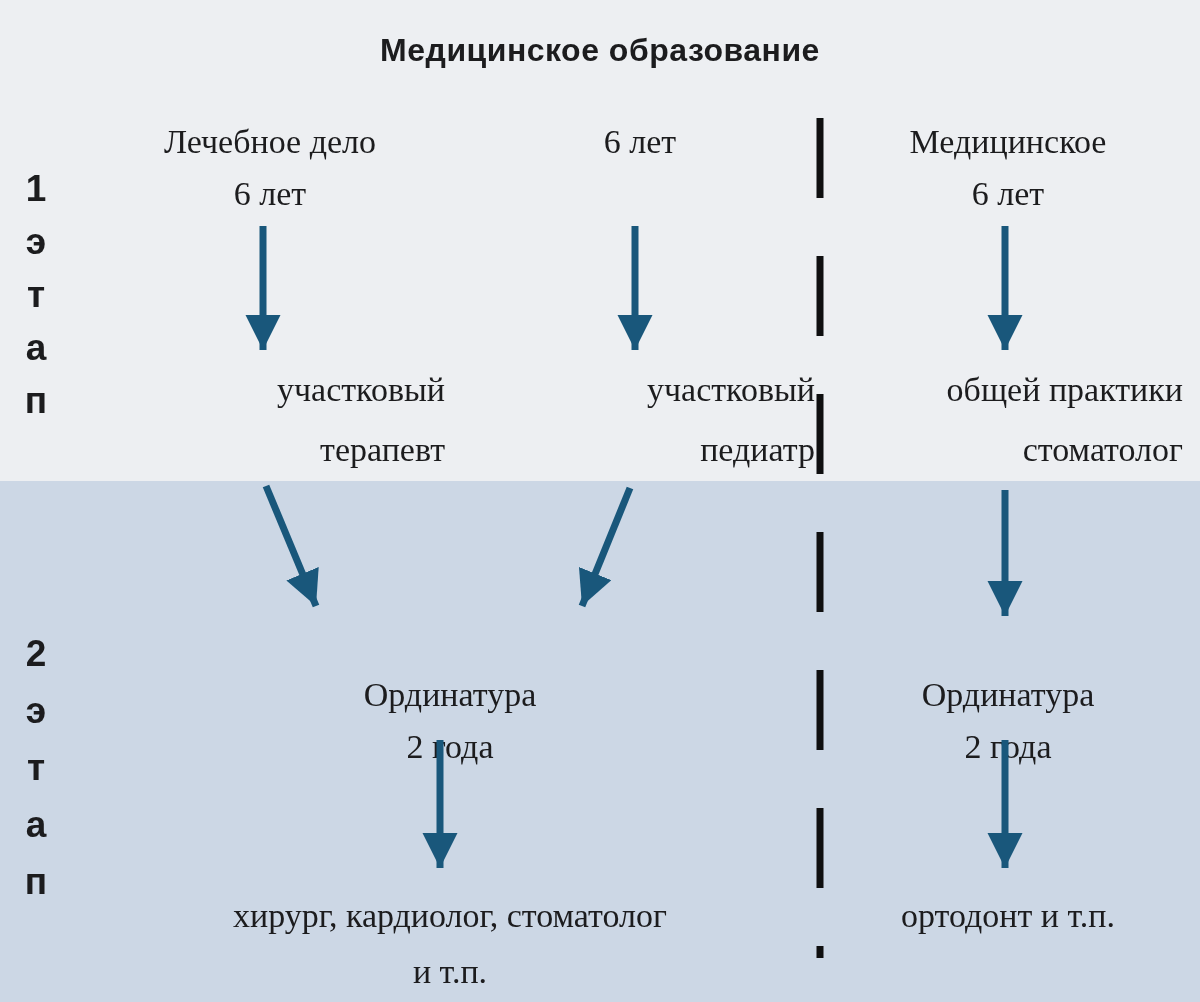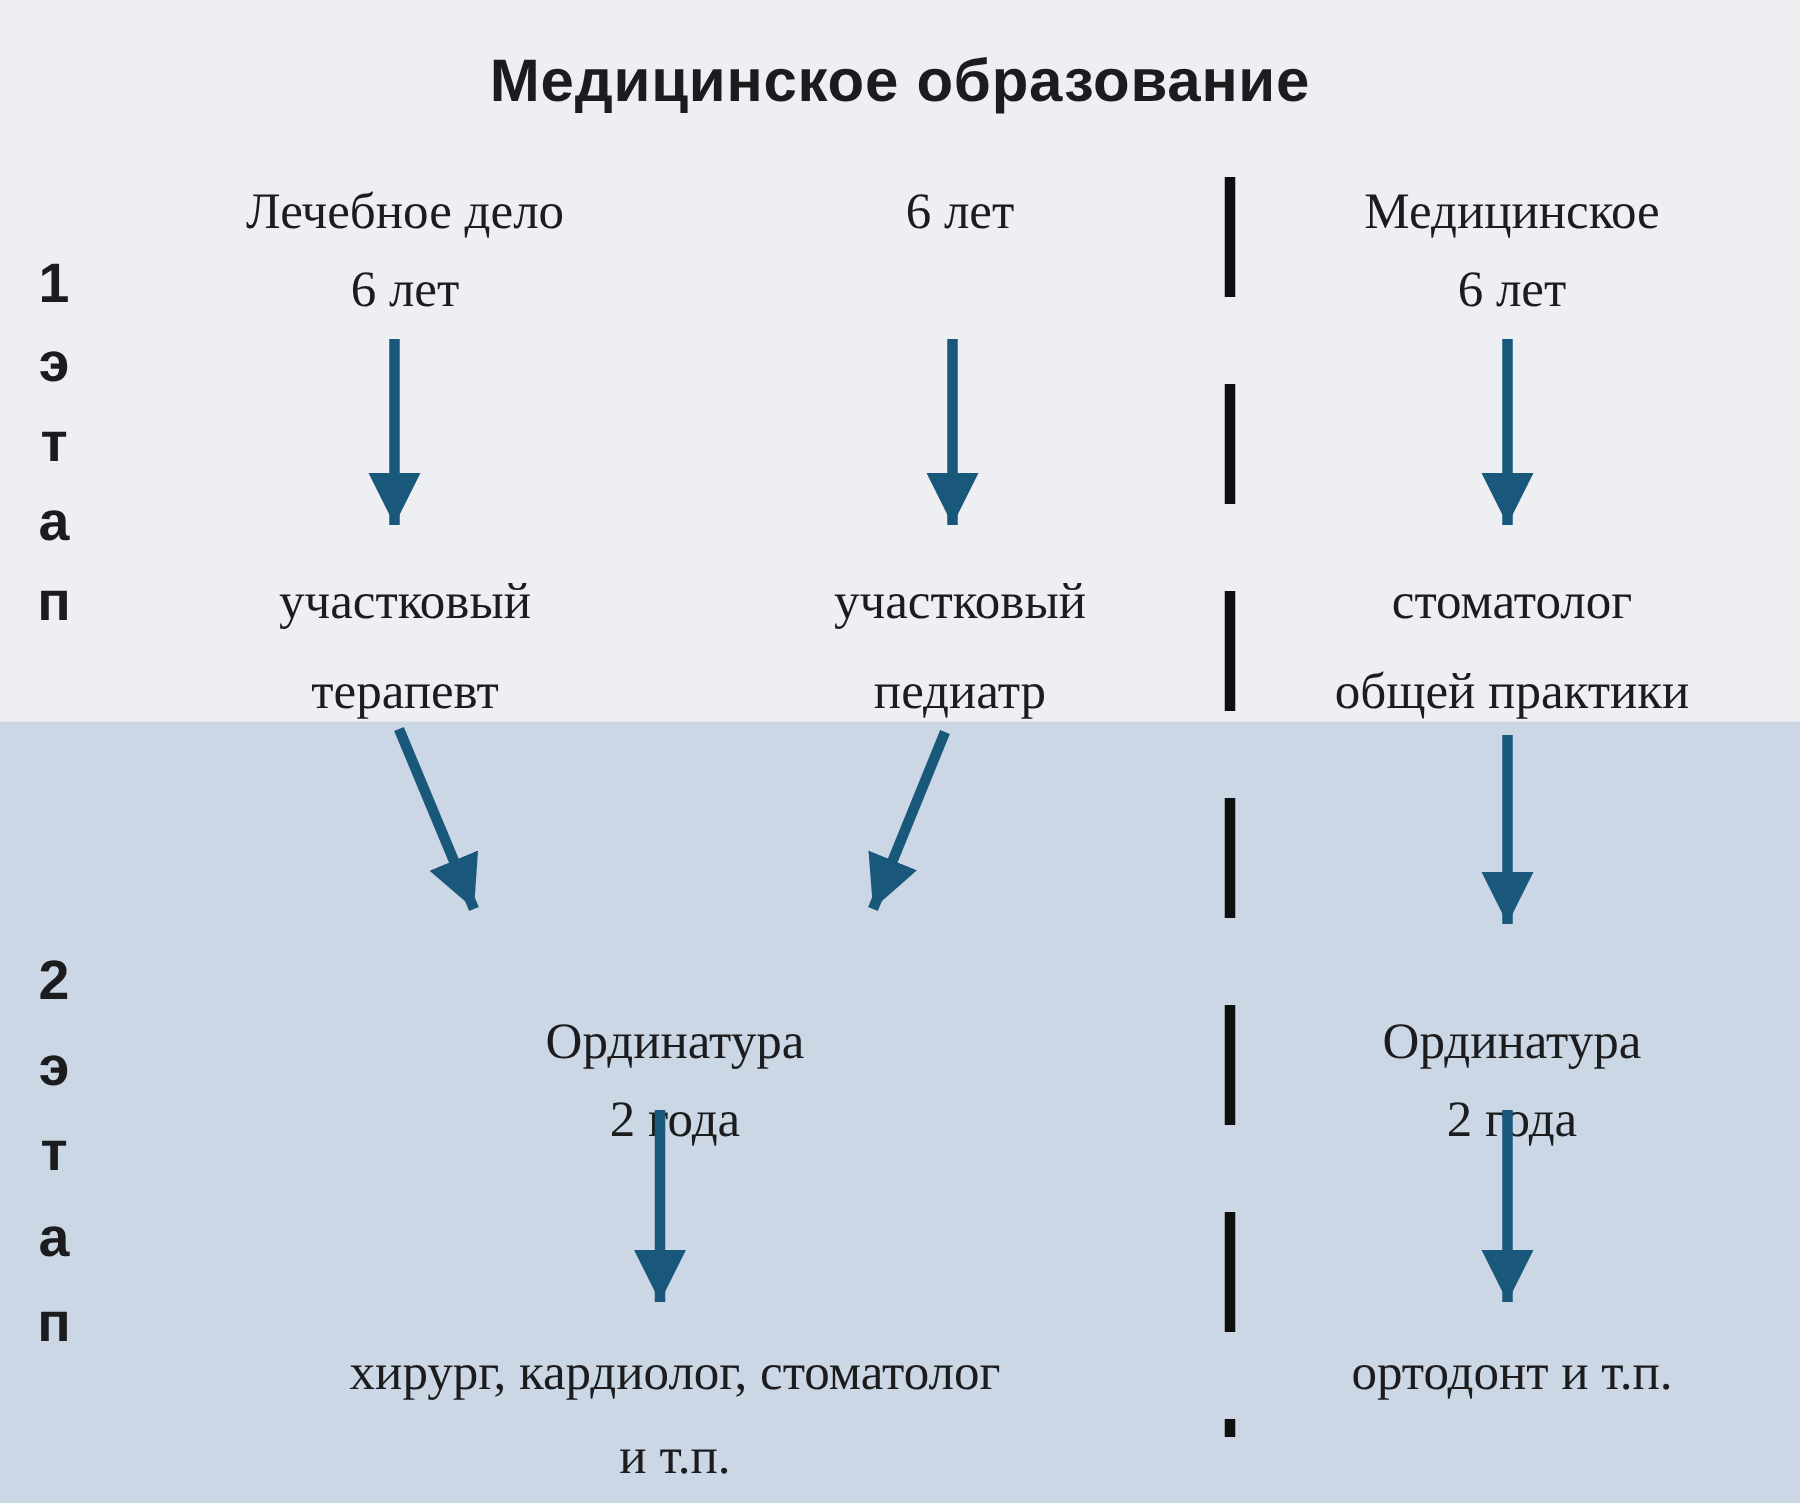--- a/index.html
+++ b/index.html
@@ -23,38 +23,38 @@
   }
   .band{position:absolute;left:0;width:100%;}
   .band-top{top:0;height:481px;background:var(--stage1-bg);}
   .band-bottom{top:481px;height:521px;background:var(--stage2-bg);}
 
   .title{
     position:absolute;
     top:32px;left:0;width:100%;
     margin:0;
     text-align:center;
-    font-size:40px;
+    font-size:32px;
     font-weight:700;
     letter-spacing:.5px;
   }
 
   .txt{
     position:absolute;
     text-align:center;
     font-size:34px;
     line-height:52px;
     font-family:Liberation Serif, serif;
   }
   .header1{top:116px;}
   .hcol1{left:95px;width:350px;}
   .hcol2{left:465px;width:350px;}
   .hcol3{left:833px;width:350px;}
 
-  .outcome1{top:372px;line-height:60px;}
+  .outcome1{top:360px;line-height:60px;text-align:right;}
 
   .residency{top:625px;margin-top:44px;}
   .rleft{left:275px;width:350px;}
   .rright{left:833px;width:350px;}
 
   .outcome2{top:888px;line-height:56px;}
   .oleft{left:120px;width:660px;}
   .oright{left:808px;width:400px;}
 
   .stage-label{
@@ -126,22 +126,22 @@
 
   <div class="txt outcome1 hcol1">
     <div>участковый</div>
     <div>терапевт</div>
   </div>
   <div class="txt outcome1 hcol2">
     <div>участковый</div>
     <div>педиатр</div>
   </div>
   <div class="txt outcome1 hcol3">
+    <div>общей практики</div>
     <div>стоматолог</div>
-    <div>общей практики</div>
   </div>
 
   <div class="txt residency rleft">
     <div>Ординатура</div>
     <div>2 года</div>
   </div>
   <div class="txt residency rright">
     <div>Ординатура</div>
     <div>2 года</div>
   </div>

